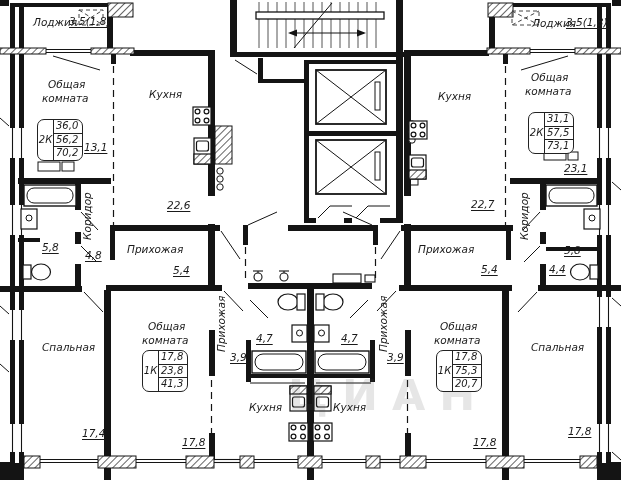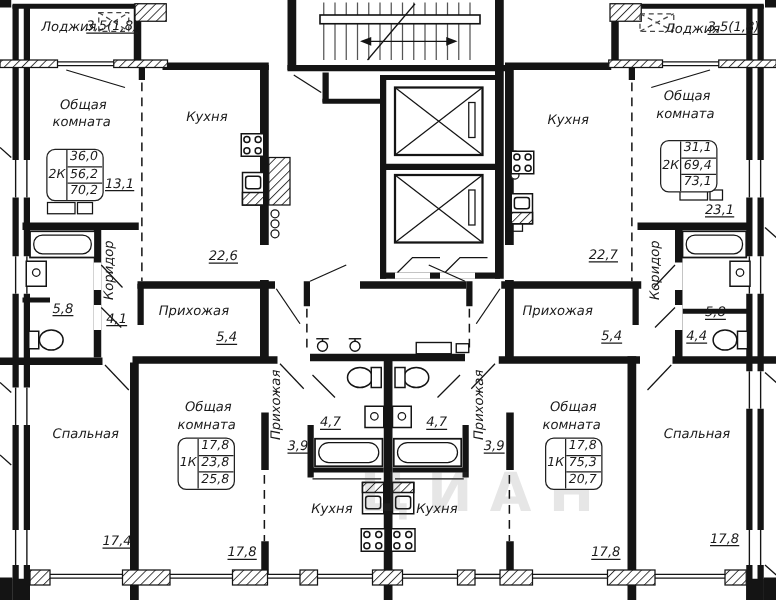--- a/index.html
+++ b/index.html
@@ -393,21 +393,21 @@
 
   <div class="lbl" style="left:48px;top:78px">Общая</div>
   <div class="lbl" style="left:42px;top:92px">комната</div>
   <div class="lbl num" style="left:84px;top:141px">13,1</div>
 
   <div class="lbl" style="left:149px;top:88px">Кухня</div>
   <div class="lbl num" style="left:167px;top:199px">22,6</div>
 
   <div class="lbl vert" style="left:81px;top:240px">Коридор</div>
   <div class="lbl num" style="left:42px;top:241px">5,8</div>
-  <div class="lbl num" style="left:85px;top:249px">4,1</div>
+  <div class="lbl num" style="left:85px;top:249px">4,8</div>
 
   <div class="lbl" style="left:127px;top:243px">Прихожая</div>
   <div class="lbl num" style="left:173px;top:264px">5,4</div>
 
   <div class="lbl" style="left:42px;top:341px">Спальная</div>
   <div class="lbl num" style="left:82px;top:427px">17,4</div>
 
   <div class="lbl" style="left:148px;top:320px">Общая</div>
   <div class="lbl" style="left:142px;top:334px">комната</div>
   <div class="lbl num" style="left:182px;top:436px">17,8</div>
@@ -453,31 +453,31 @@
       <div>36,0</div>
       <div>56,2</div>
       <div>70,2</div>
     </div>
   </div>
 
   <div class="apt-table" style="left:528px;top:112px">
     <div class="t-type">2К</div>
     <div class="t-rows">
       <div>31,1</div>
-      <div>69,4</div>
+      <div>57,5</div>
       <div>73,1</div>
     </div>
   </div>
 
   <div class="apt-table" style="left:142px;top:350px">
     <div class="t-type">1К</div>
     <div class="t-rows">
       <div>17,8</div>
       <div>23,8</div>
-      <div>25,8</div>
+      <div>41,3</div>
     </div>
   </div>
 
   <div class="apt-table" style="left:436px;top:350px">
     <div class="t-type">1К</div>
     <div class="t-rows">
       <div>17,8</div>
       <div>75,3</div>
       <div>20,7</div>
     </div>

